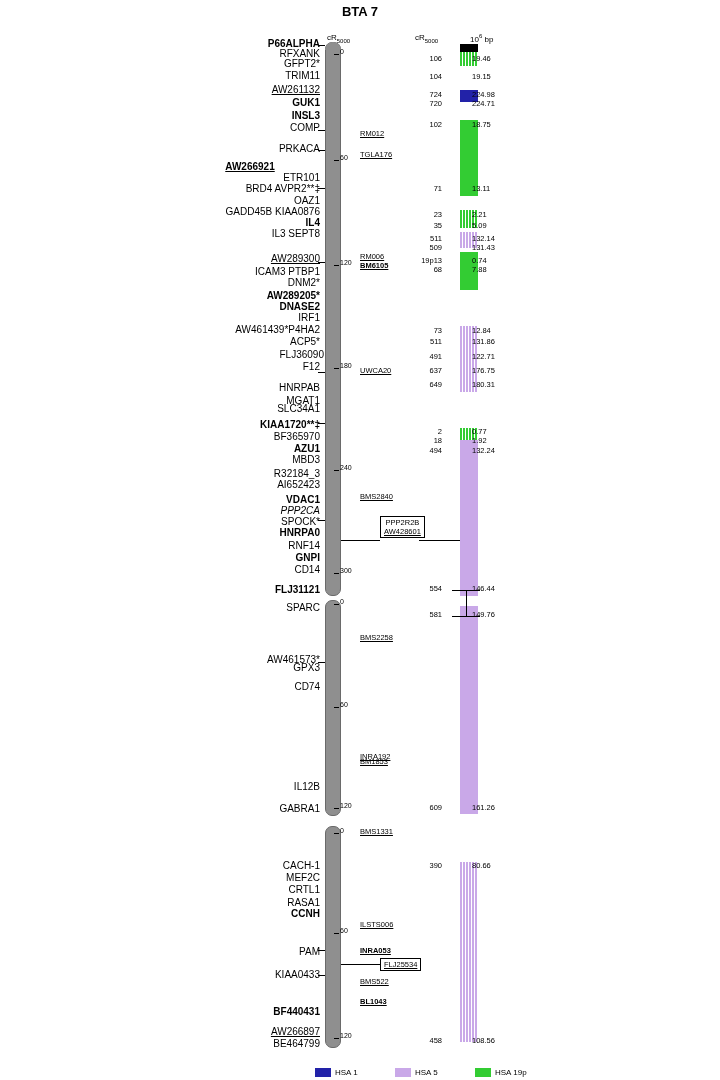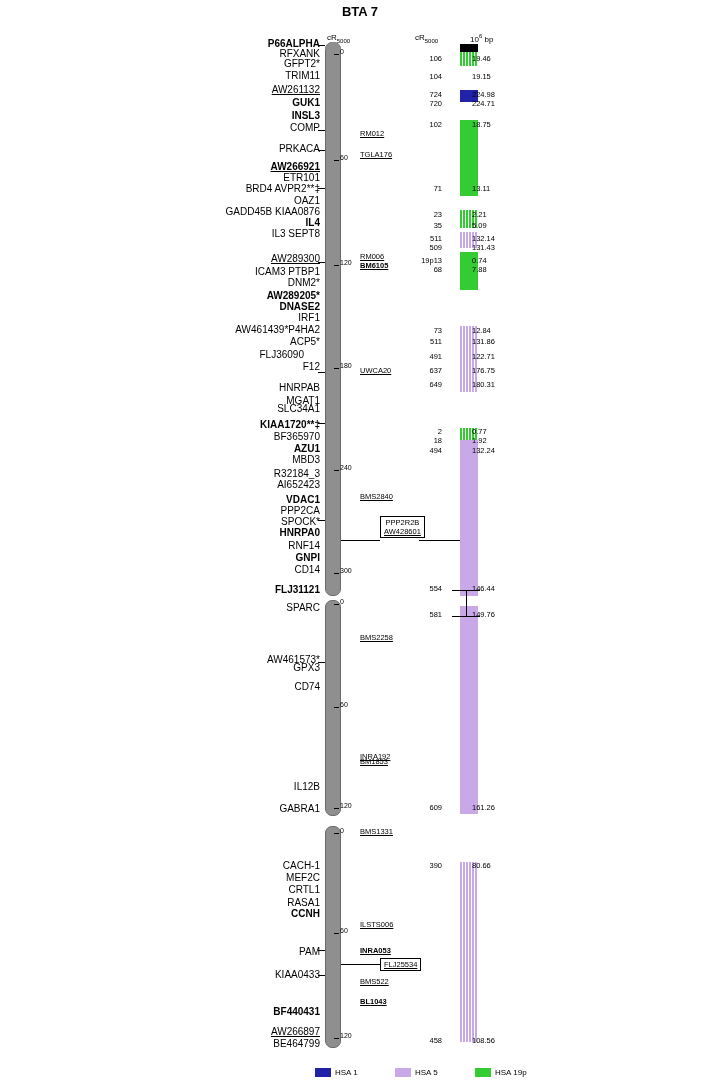--- a/index.html
+++ b/index.html
@@ -89,48 +89,48 @@
 
   <div class="abs gene b" style="left:180px;top:38px;width:140px;">P66ALPHA</div>
   <div class="abs gene" style="left:180px;top:48px;width:140px;">RFXANK</div>
   <div class="abs gene" style="left:180px;top:58px;width:140px;">GFPT2*</div>
   <div class="abs gene" style="left:180px;top:70px;width:140px;">TRIM11</div>
   <div class="abs gene u" style="left:180px;top:84px;width:140px;">AW261132</div>
   <div class="abs gene b" style="left:180px;top:97px;width:140px;">GUK1</div>
   <div class="abs gene b" style="left:180px;top:110px;width:140px;text-align:right;">INSL3</div>
   <div class="abs gene" style="left:180px;top:122px;width:140px;">COMP</div>
   <div class="abs gene" style="left:180px;top:143px;width:140px;">PRKACA</div>
-  <div class="abs gene bu" style="left:180px;top:161px;width:140px;">AW266921</div>
+  <div class="abs gene bu" style="left:180px;top:161px;width:140px;text-align:center;">AW266921</div>
   <div class="abs gene" style="left:180px;top:172px;width:140px;">ETR101</div>
   <div class="abs gene" style="left:160px;top:183px;width:160px;">BRD4 AVPR2**‡</div>
   <div class="abs gene" style="left:180px;top:195px;width:140px;">OAZ1</div>
   <div class="abs gene" style="left:150px;top:206px;width:170px;">GADD45B KIAA0876</div>
   <div class="abs gene b" style="left:180px;top:217px;width:140px;">IL4</div>
   <div class="abs gene" style="left:180px;top:228px;width:140px;">IL3 SEPT8</div>
   <div class="abs gene u" style="left:180px;top:253px;width:140px;">AW289300</div>
   <div class="abs gene" style="left:160px;top:266px;width:160px;">ICAM3 PTBP1</div>
   <div class="abs gene" style="left:180px;top:277px;width:140px;">DNM2*</div>
   <div class="abs gene b" style="left:180px;top:290px;width:140px;">AW289205*</div>
   <div class="abs gene b" style="left:180px;top:301px;width:140px;">DNASE2</div>
   <div class="abs gene" style="left:180px;top:312px;width:140px;">IRF1</div>
   <div class="abs gene" style="left:150px;top:324px;width:170px;">AW461439*P4HA2</div>
   <div class="abs gene" style="left:180px;top:336px;width:140px;">ACP5*</div>
-  <div class="abs gene" style="left:164px;top:349px;width:140px;">FLJ36090</div>
+  <div class="abs gene" style="left:184px;top:349px;width:140px;">FLJ36090</div>
   <div class="abs gene" style="left:180px;top:361px;width:140px;">F12</div>
   <div class="abs gene" style="left:180px;top:382px;width:140px;">HNRPAB</div>
   <div class="abs gene" style="left:180px;top:395px;width:140px;">MGAT1</div>
   <div class="abs gene" style="left:180px;top:403px;width:140px;">SLC34A1</div>
   <div class="abs gene b" style="left:180px;top:419px;width:140px;">KIAA1720**‡</div>
   <div class="abs gene" style="left:180px;top:431px;width:140px;">BF365970</div>
   <div class="abs gene b" style="left:180px;top:443px;width:140px;">AZU1</div>
   <div class="abs gene" style="left:180px;top:454px;width:140px;">MBD3</div>
   <div class="abs gene" style="left:180px;top:468px;width:140px;">R32184_3</div>
   <div class="abs gene" style="left:180px;top:479px;width:140px;">AI652423</div>
   <div class="abs gene b" style="left:180px;top:494px;width:140px;">VDAC1</div>
-  <div class="abs gene" style="left:180px;top:505px;width:140px;">PPP2CA</div>
+  <div class="abs gene" style="left:180px;top:505px;width:140px;font-style:italic;">PPP2CA</div>
   <div class="abs gene" style="left:180px;top:516px;width:140px;">SPOCK*</div>
   <div class="abs gene b" style="left:180px;top:527px;width:140px;">HNRPA0</div>
   <div class="abs gene" style="left:180px;top:540px;width:140px;">RNF14</div>
   <div class="abs gene b" style="left:180px;top:552px;width:140px;">GNPI</div>
   <div class="abs gene" style="left:180px;top:564px;width:140px;">CD14</div>
   <div class="abs gene b" style="left:180px;top:584px;width:140px;">FLJ31121</div>
 
   <div class="abs conn" style="left:318px;top:45px;width:7px;"></div>
   <div class="abs conn" style="left:318px;top:130px;width:7px;"></div>
   <div class="abs conn" style="left:318px;top:150px;width:7px;"></div>

